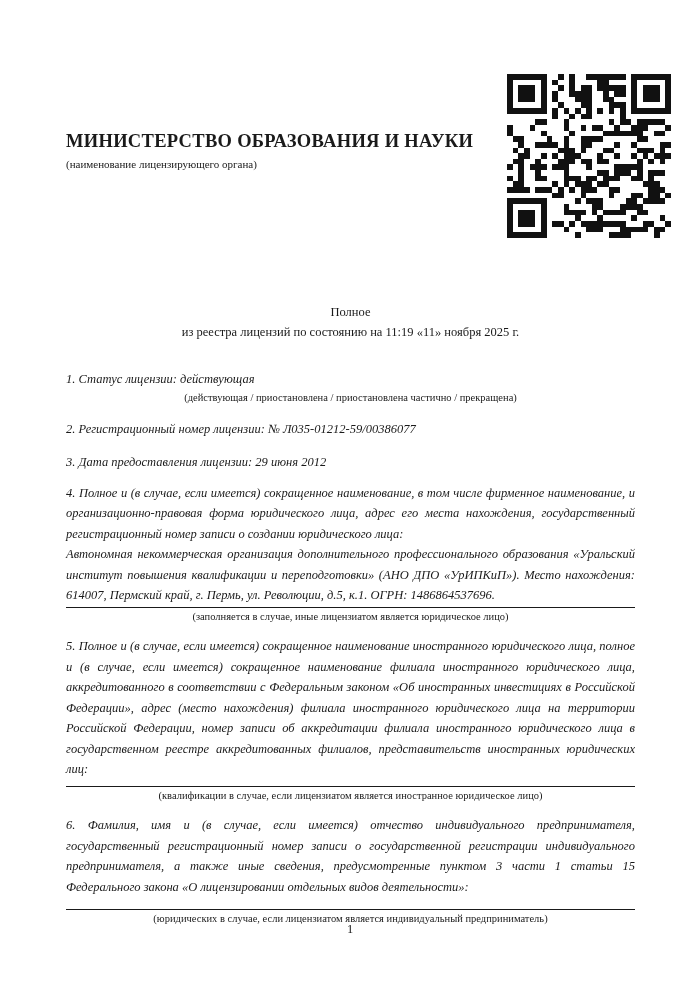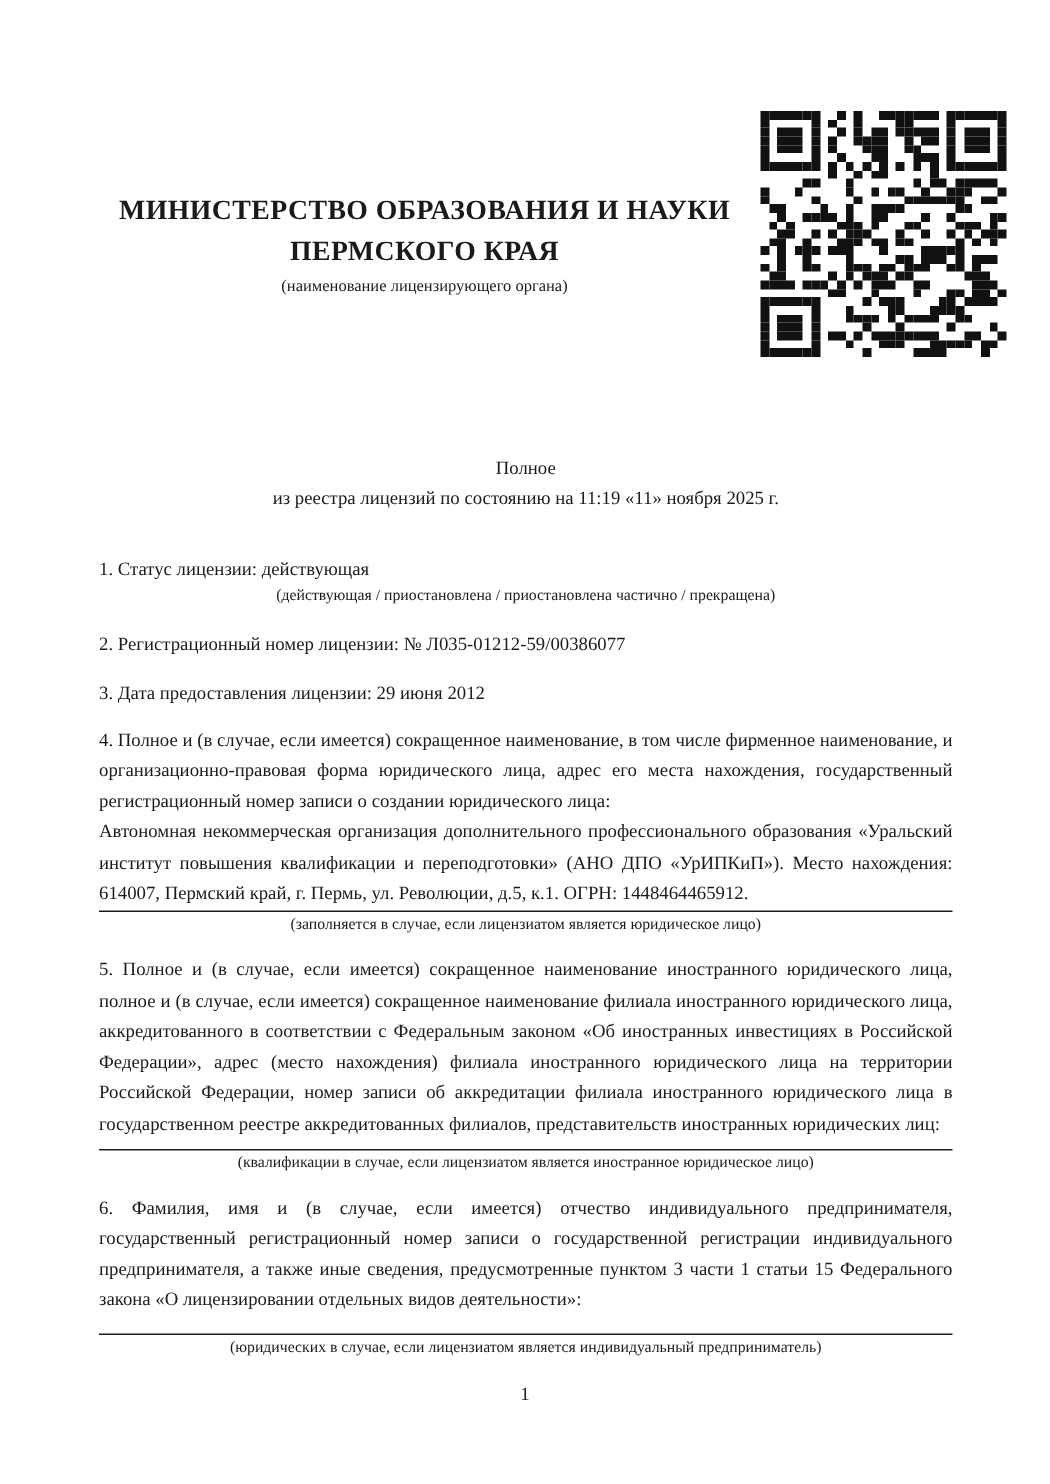--- a/index.html
+++ b/index.html
@@ -16,21 +16,20 @@
     font-family: "Liberation Serif", "DejaVu Serif", serif;
     overflow: hidden;
   }
 
   
   .header-block {
     position: absolute;
     left: 66px;
     top: 128px;
     width: 434px;
-    text-align: center;
   }
   .ministry-name {
     font-size: 18.5px;
     font-weight: bold;
     line-height: 27px;
     letter-spacing: 0.3px;
   }
   .ministry-caption {
     font-size: 11px;
     margin-top: 3px;
@@ -61,20 +60,21 @@
     width: 569px;
     font-size: 12.5px;
     line-height: 20.4px;
   }
   .extract-title {
     text-align: center;
     margin-bottom: 26px;
   }
   .para {
     text-align: justify;
+    font-style: italic;
   }
   .item {
     margin-bottom: 12px;
   }
   .item-tight {
     margin-bottom: 11px;
   }
   .small-caption {
     text-align: center;
     font-size: 10.5px;
@@ -104,21 +104,20 @@
     font-size: 12.5px;
   }
 </style>
 </head>
 <body>
 
 <div class="page">
 
   <div class="header-block">
     <div class="ministry-name">МИНИСТЕРСТВО ОБРАЗОВАНИЯ И НАУКИ</div>
-    <div class="ministry-name">ПЕРМСКОГО КРАЯ</div>
     <div class="ministry-caption">(наименование лицензирующего органа)</div>
   </div>
 
   <div class="qr">
       <i style="left:0.000%;top:0.000%"></i>
       <i style="left:3.448%;top:0.000%"></i>
       <i style="left:6.897%;top:0.000%"></i>
       <i style="left:10.345%;top:0.000%"></i>
       <i style="left:13.793%;top:0.000%"></i>
       <i style="left:17.241%;top:0.000%"></i>
@@ -523,23 +522,23 @@
     <div class="item">
       <div class="para">2. Регистрационный номер лицензии: № Л035-01212-59/00386077</div>
     </div>
 
     <div class="item-tight">
       <div class="para">3. Дата предоставления лицензии: 29 июня 2012</div>
     </div>
 
     <div>
       <div class="para">4. Полное и (в случае, если имеется) сокращенное наименование, в том числе фирменное наименование, и организационно-правовая форма юридического лица, адрес его места нахождения, государственный регистрационный номер записи о создании юридического лица:</div>
-      <div class="para">Автономная некоммерческая организация дополнительного профессионального образования «Уральский институт повышения квалификации и переподготовки» (АНО ДПО «УрИПКиП»). Место нахождения: 614007, Пермский край, г. Пермь, ул. Революции, д.5, к.1. ОГРН: 1448464465912.</div>
+      <div class="para">Автономная некоммерческая организация дополнительного профессионального образования «Уральский институт повышения квалификации и переподготовки» (АНО ДПО «УрИПКиП»). Место нахождения: 614007, Пермский край, г. Пермь, ул. Революции, д.5, к.1. ОГРН: 1486864537696.</div>
       <div class="rule"></div>
-      <div class="small-caption fill-caption">(заполняется в случае, если лицензиатом является юридическое лицо)</div>
+      <div class="small-caption fill-caption">(заполняется в случае, иные лицензиатом является юридическое лицо)</div>
     </div>
 
     <div>
       <div class="para">5. Полное и (в случае, если имеется) сокращенное наименование иностранного юридического лица, полное и (в случае, если имеется) сокращенное наименование филиала иностранного юридического лица, аккредитованного в соответствии с Федеральным законом «Об иностранных инвестициях в Российской Федерации», адрес (место нахождения) филиала иностранного юридического лица на территории Российской Федерации, номер записи об аккредитации филиала иностранного юридического лица в государственном реестре аккредитованных филиалов, представительств иностранных юридических лиц:</div>
       <div class="rule rule-gap-sm"></div>
       <div class="small-caption fill-caption">(квалификации в случае, если лицензиатом является иностранное юридическое лицо)</div>
     </div>
 
     <div>
       <div class="para">6. Фамилия, имя и (в случае, если имеется) отчество индивидуального предпринимателя, государственный регистрационный номер записи о государственной регистрации индивидуального предпринимателя, а также иные сведения, предусмотренные пунктом 3 части 1 статьи 15 Федерального закона «О лицензировании отдельных видов деятельности»:</div>

